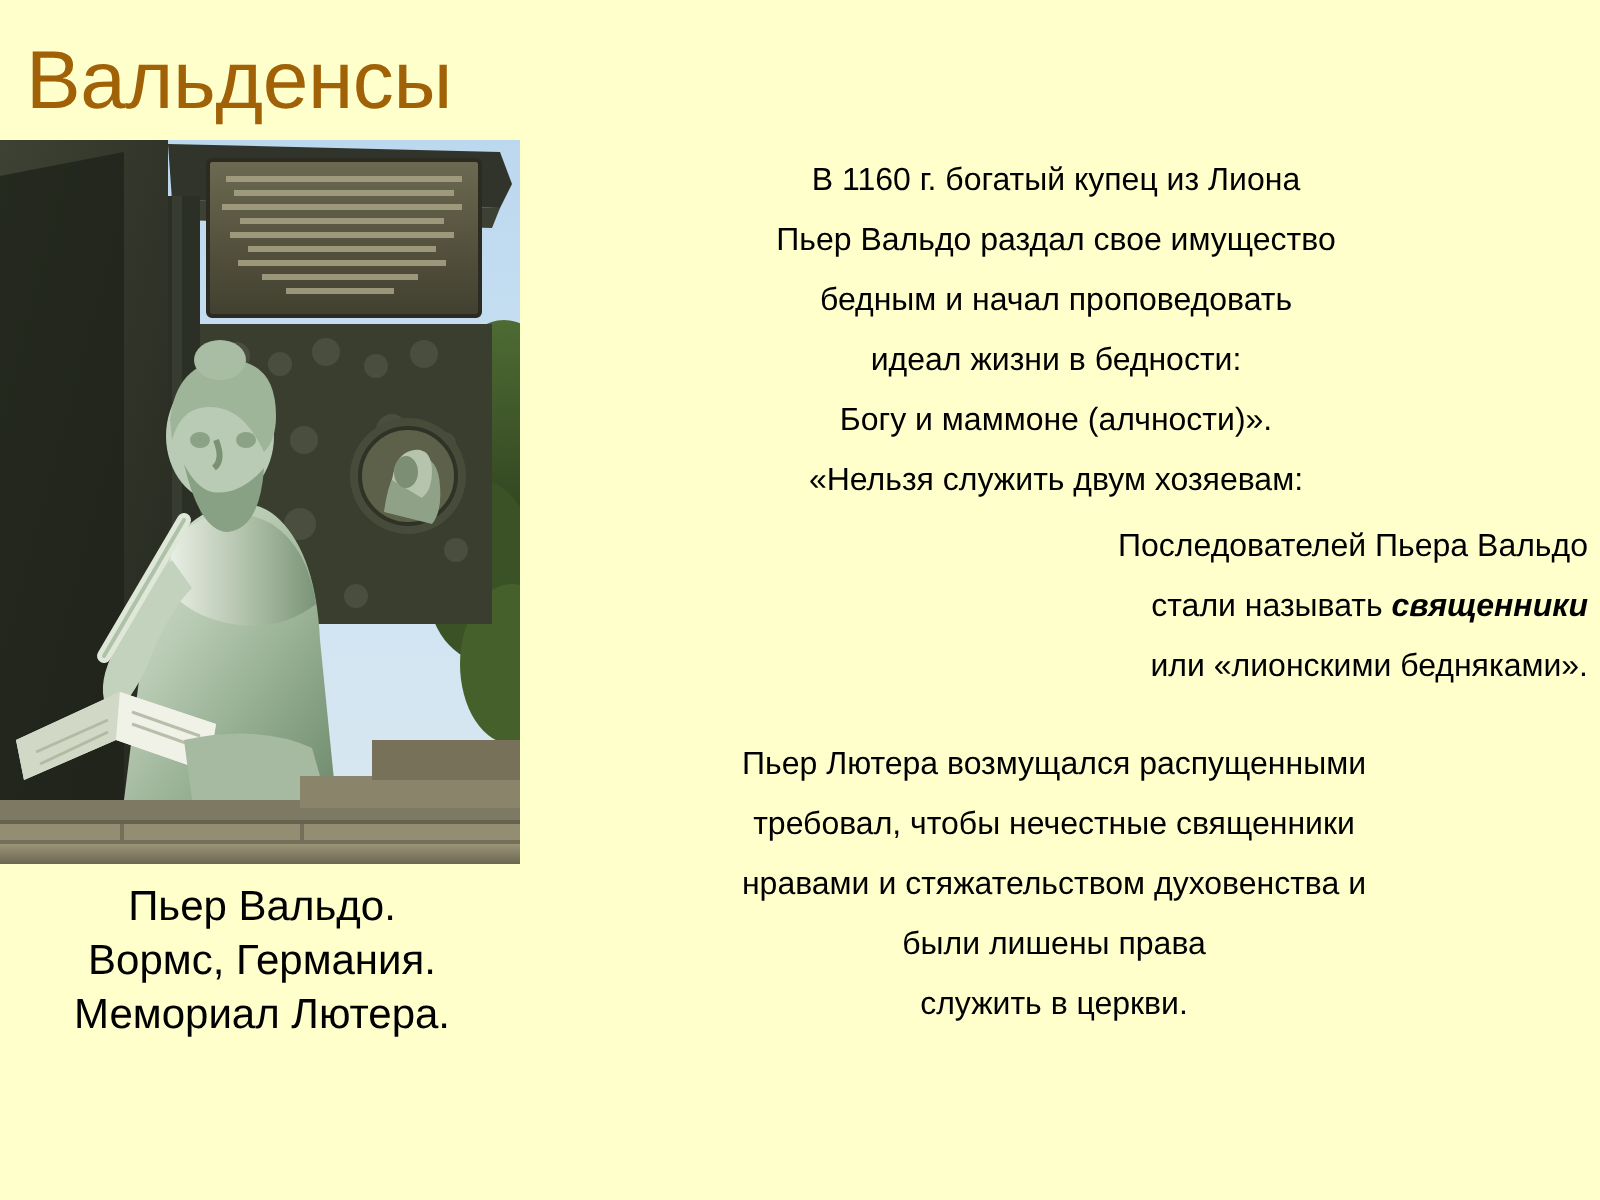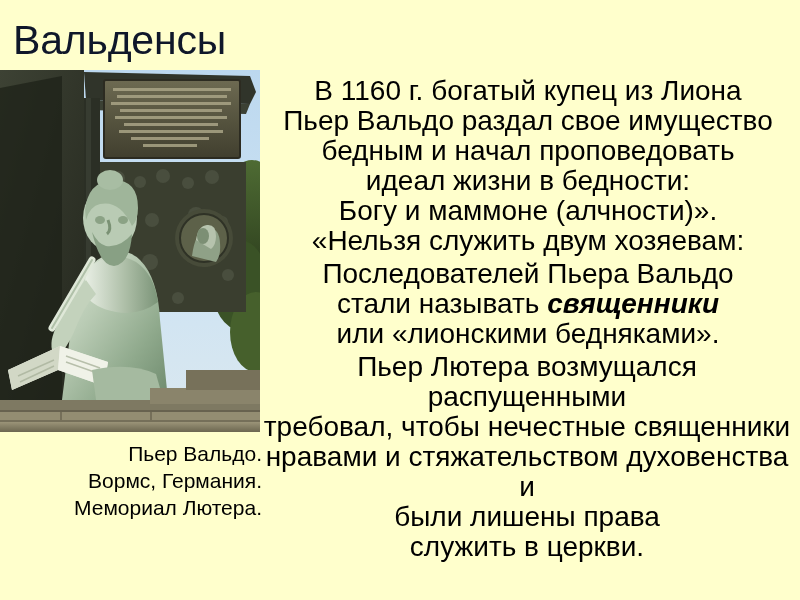--- a/index.html
+++ b/index.html
@@ -24,21 +24,21 @@
 
   
   .slide-title {
     position: absolute;
     left: 13px;
     top: 16px;
     font-size: 41px;
     line-height: 48px;
     font-weight: normal;
     letter-spacing: -0.2px;
-    color: #0f172a;
+    color: #a16207;
     white-space: nowrap;
     margin: 0;
   }
 
   
   .photo-figure {
     position: absolute;
     left: 0px;
     top: 70px;
     width: 260px;
@@ -57,44 +57,44 @@
     width: 260px;
     height: 362px;
   }
 
   
   .photo-caption {
     position: absolute;
     left: 0px;
     top: 440px;
     width: 262px;
-    text-align: right;
+    text-align: center;
     font-size: 21px;
     line-height: 27px;
     color: #000000;
   }
   .photo-caption span { display: block; }
 
   
   .body-col {
     position: absolute;
     left: 262px;
     top: 76px;
     width: 532px;
   }
   .para {
     margin: 0;
     text-align: center;
-    font-size: 28px;
+    font-size: 16px;
     line-height: 30px;
     color: #000000;
   }
   .para .ln { display: block; }
   .para-1 { margin-bottom: 3px; }
-  .para-2 { margin-bottom: 3px; }
+  .para-2 { margin-bottom: 19px; text-align: right; }
   .para-3 {
     width: 534px;
     margin-left: -2px;
   }
   .em-bold-italic {
     font-weight: bold;
     font-style: italic;
   }
 </style>
 </head>

